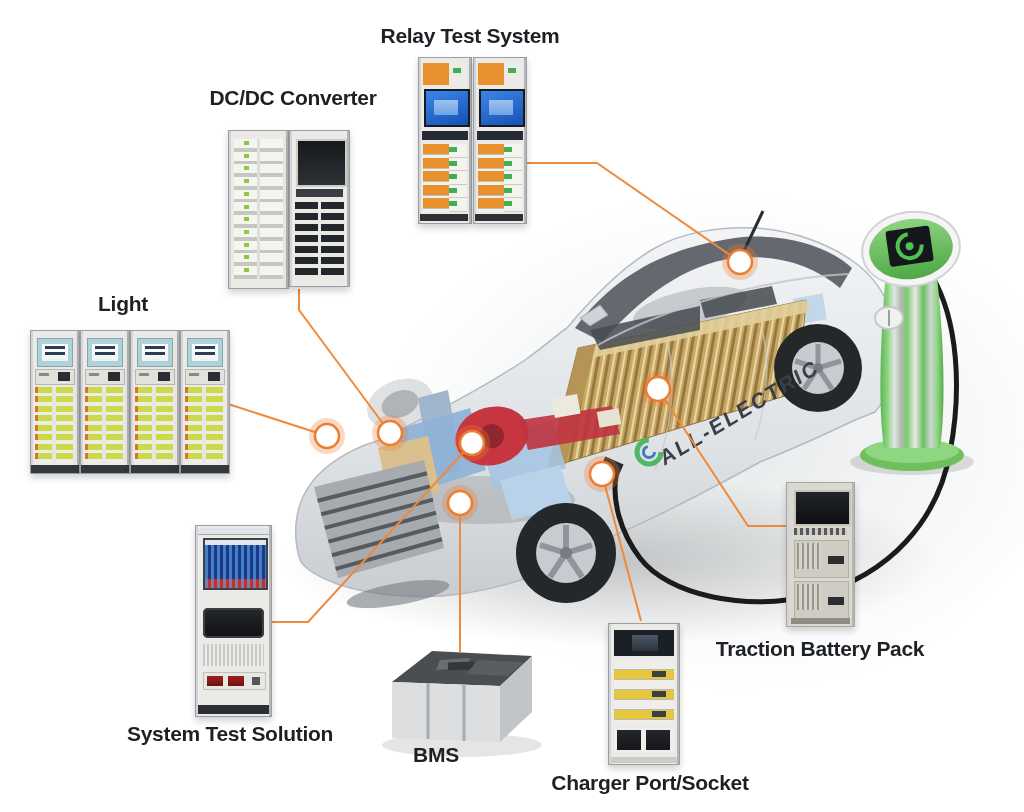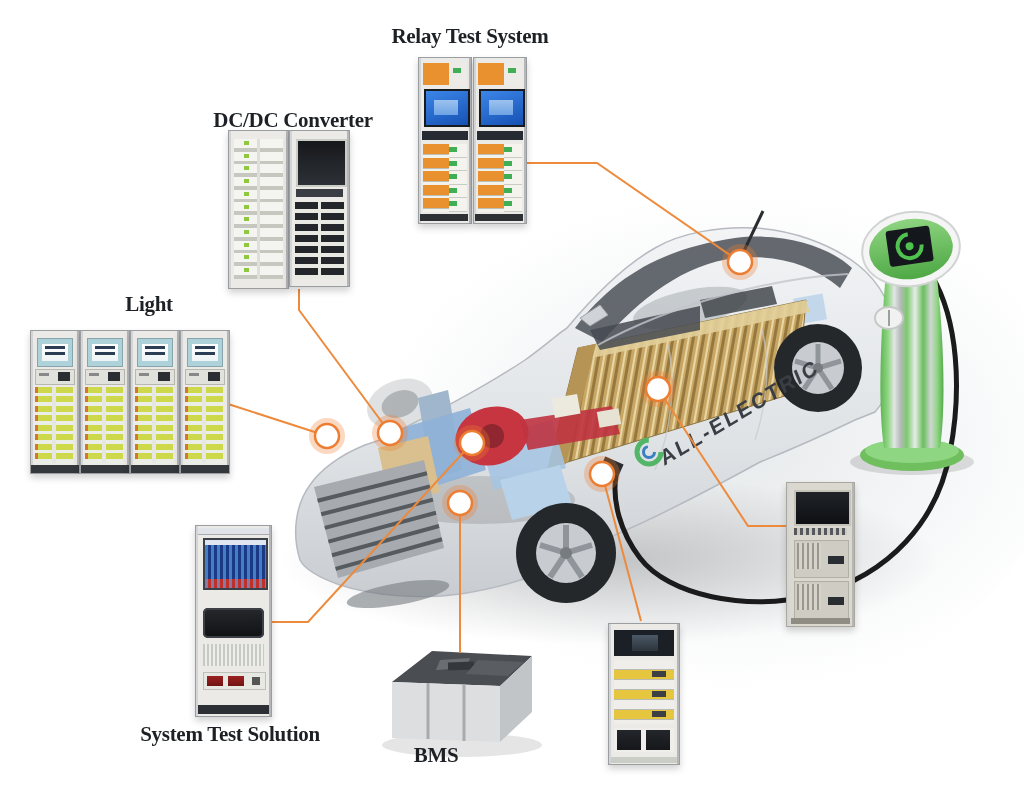--- a/index.html
+++ b/index.html
@@ -1,20 +1,20 @@
 <!DOCTYPE html>
 <html><head>
 <meta charset="utf-8">
 <style>
   html,body{margin:0;padding:0;background:#fff;}
   #stage{position:relative;width:1024px;height:812px;overflow:hidden;background:#fff;
          font-family:"Liberation Sans",sans-serif;}
   #scene{position:absolute;left:0;top:0;z-index:1;}
   .label{position:absolute;z-index:6;transform:translateX(-50%);white-space:nowrap;
-         font-family:Liberation Serif, serif;font-weight:700;font-size:21px;
+         font-family:Liberation Sans, sans-serif;font-weight:700;font-size:21px;
          color:#1d2024;letter-spacing:-0.3px;}
   
   .rack{position:absolute;z-index:4;background:#eceae6;border:1px solid #9b9ea1;
         box-shadow:inset 2px 0 0 #d2d4d6,inset -2px 0 0 #b4b6b8,0 4px 7px rgba(0,0,0,.18);}
   .rack>div{position:absolute;}
   
   .relay .r-top{left:4px;top:5px;width:44px;height:22px;
     background-color:#ecebe7;
     background-image:linear-gradient(#3fae55,#3fae55),linear-gradient(90deg,#E8912E 0 58%,#ecebe7 58%);
     background-size:8px 5px,100% 100%;background-position:30px 5px,0 0;background-repeat:no-repeat;}
@@ -362,17 +362,19 @@
 
   <div class="rack traction" style="left:786px;top:482px;width:67px;height:143px">
     <div class="t-screen"></div>
     <div class="t-btns"></div>
     <div class="t-sec t1"></div>
     <div class="t-sec t2"></div>
     <div class="t-base"></div>
   </div>
 
   <div class="label" style="left:470px;top:24px">Relay Test System</div>
-  <div class="label" style="left:293px;top:108px">DC/DC Converter</div>
-  <div class="label" style="left:149px;top:292px">Light</div>
+  <div class="label" style="left:293px;top:86px">DC/DC Converter</div>
+  <div class="label" style="left:123px;top:292px">Light</div>
   <div class="label" style="left:230px;top:722px">System Test Solution</div>
   <div class="label" style="left:436px;top:743px">BMS</div>
+  <div class="label" style="left:650px;top:771px">Charger Port/Socket</div>
+  <div class="label" style="left:820px;top:637px">Traction Battery Pack</div>
 </div>
 
 </body></html>

